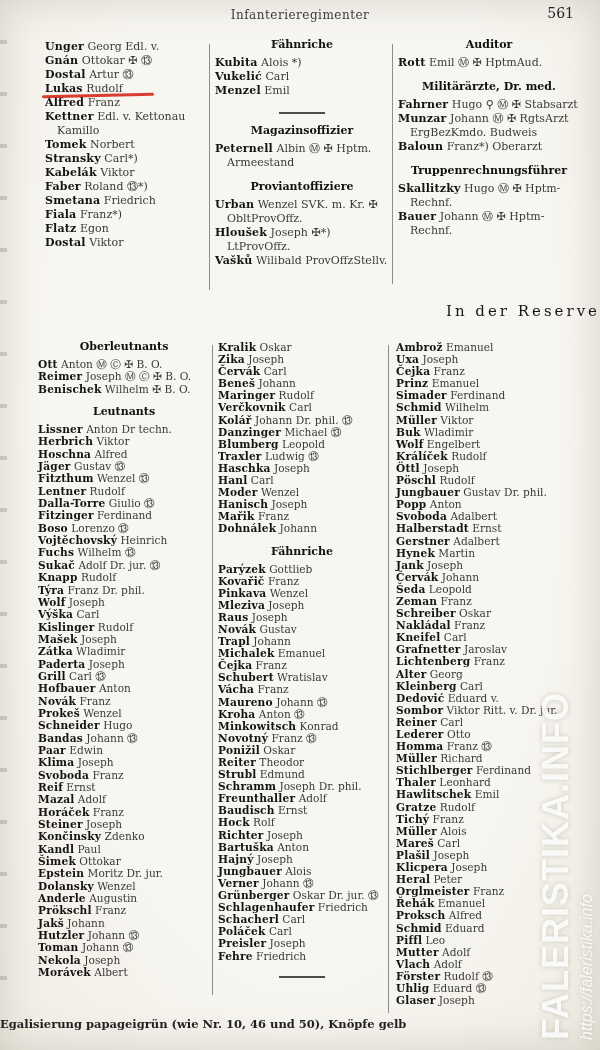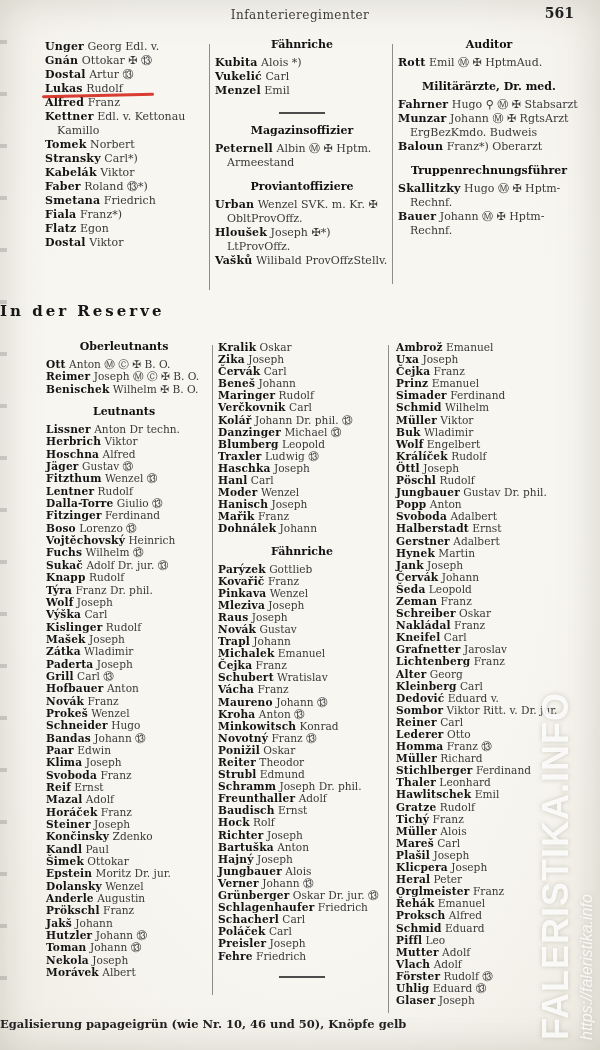--- a/index.html
+++ b/index.html
@@ -3,33 +3,33 @@
 <meta charset="utf-8">
 <style>
   html,body{margin:0;padding:0;background:#888;}
   .page{position:relative;width:600px;height:1050px;margin:0 auto;
     background:#f6f4ee;
     background-image:radial-gradient(ellipse at 50% 40%, #f8f6f1 60%, #efede4 100%);
     font-family:"DejaVu Serif", serif;color:#2a2a2a;overflow:hidden;
     box-shadow:inset 0 0 40px rgba(120,115,100,.25);}
   .doc-header-title{position:absolute;top:8px;left:0;right:0;text-align:center;
     font-size:12px;color:#3a3a3a;letter-spacing:.5px;}
-  .page-number{position:absolute;top:5px;right:26px;font-size:14px;font-weight:bold;color:#222;}
+  .page-number{position:absolute;top:5px;right:26px;font-size:14px;font-weight:normal;color:#222;}
   .col{position:absolute;}
   #top-col1{left:38px;top:40px;width:172px;margin-left:7px;}
   #top-col2{left:215px;top:38px;width:174px;}
   #top-col3{left:398px;top:38px;width:182px;}
-  .reserve-title{position:absolute;top:302px;left:0;right:0;text-align:left;
-    font-weight:bold;font-size:15px;letter-spacing:3px;color:#161616;}
+  .reserve-title{position:absolute;top:302px;left:0;right:0;text-align:right;
+    font-weight:normal;font-size:15px;letter-spacing:3px;color:#161616;}
   #res-col1{left:38px;top:340px;width:172px;}
   #res-col2{left:218px;top:341px;width:168px;}
   #res-col3{left:396px;top:341px;width:182px;}
   .entry{font-size:11px;line-height:14px;padding-left:12px;text-indent:-12px;color:#3a3a3a;}
   .tight .entry{font-size:10.6px;line-height:12.1px;}
-  #res-col1 .entry{line-height:12.35px;margin-left:8px;}
+  #res-col1 .entry{line-height:12.35px;}
   .surname{font-weight:bold;color:#141414;letter-spacing:.2px;}
   .col-heading{text-align:center;font-weight:bold;font-size:11px;margin:10px 0 5px;color:#111;}
   .col > .col-heading:first-child{margin-top:0;}
   .short-rule{width:46px;border-top:2px solid #4c4c4c;margin:11px auto 3px;}
   .end-rule{margin-top:14px;}
   .underlined{position:relative;}
   .underlined::after{content:"";position:absolute;left:-3px;top:11.5px;width:112px;height:3.2px;
     background:#d5281c;transform:rotate(-1.4deg);border-radius:2px;opacity:.9;}
   .vline{position:absolute;width:1px;background:rgba(55,55,55,.55);}
   #vl-top-1{left:209px;top:44px;height:246px;}

